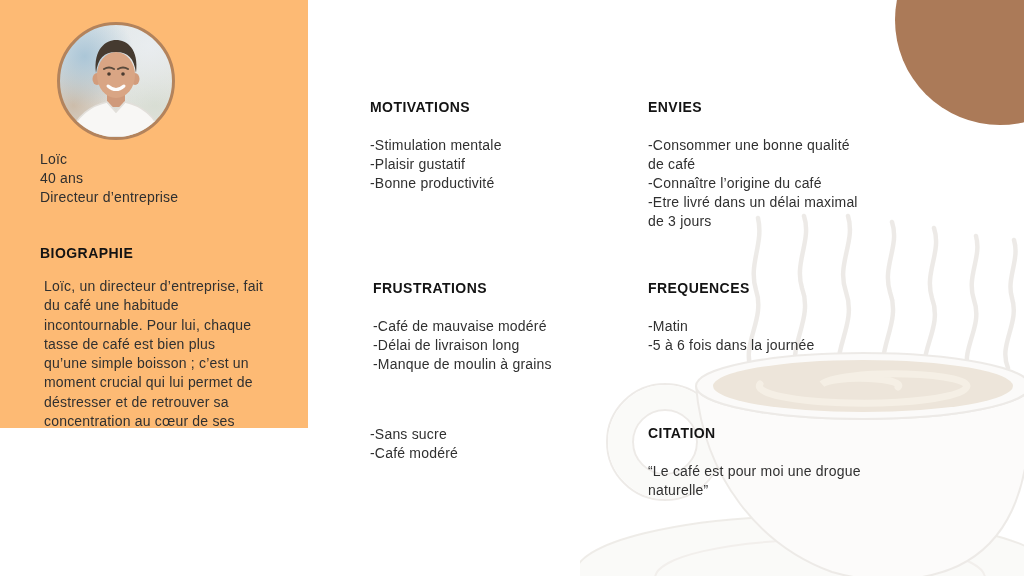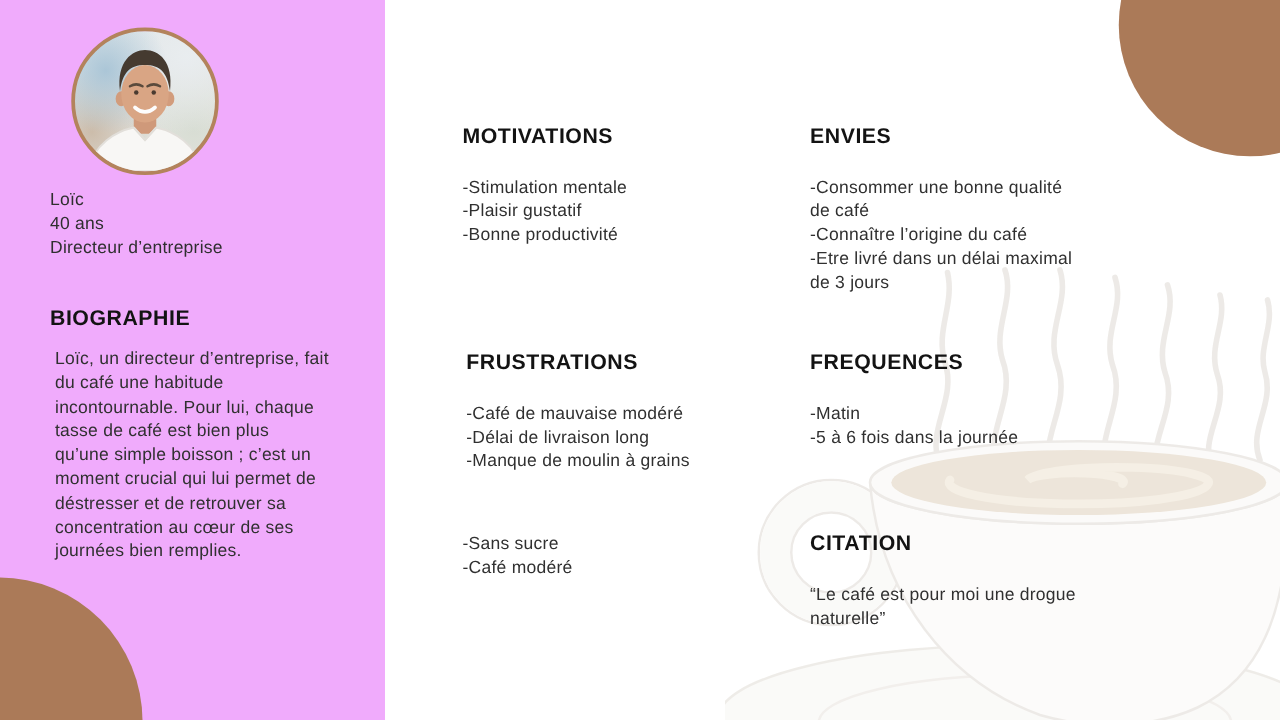--- a/index.html
+++ b/index.html
@@ -6,22 +6,22 @@
   html,body { margin:0; padding:0; }
   body {
     width:1024px; height:576px;
     position:relative; overflow:hidden;
     background:#ffffff;
     font-family:"Liberation Sans", sans-serif;
     color:#2f2f2f;
   }
   
   .sidebar {
-    position:absolute; left:0; top:0; width:308px; height:576px;
-    background:#f0abfc; z-index:4; overflow:hidden;text-decoration:underline;
+    position:absolute; left:0; top:0; width:308px; height:428px;
+    background:#fdba74; z-index:4; overflow:hidden;text-decoration:underline;
   }
   .decor-circle { position:absolute; border-radius:50%; background:#ab7a58; }
   .circle-bl { width:230px; height:230px; left:-116px; top:462px; }
   .circle-tr { width:210px; height:210px; left:895px; top:-85px; z-index:2; }
 
   .avatar {
     position:absolute; left:57px; top:22px;
     width:112px; height:112px; border-radius:50%;
     border:3px solid #b3835c; overflow:hidden;
     background:
@@ -31,21 +31,21 @@
       radial-gradient(circle at 85% 70%, rgba(214,220,210,.9), rgba(214,220,210,0) 45%),
       linear-gradient(135deg, #dde7ec, #e9e5dd);
   }
   .avatar svg { display:block; width:112px; height:112px; }
 
   .id-block {
     position:absolute; left:40px; top:150px;
     font-size:14px; line-height:19px; letter-spacing:.2px; color:#2f2f2f;
   }
   .bio-title, .sec h3 {
-    margin:0; font-size:17px; font-weight:bold;
+    margin:0; font-size:14px; font-weight:bold;
     letter-spacing:.45px; color:#131313;
   }
   .bio-title { position:absolute; left:40px; top:245px; }
   .bio-text {
     position:absolute; left:44px; top:277px; width:264px;
     font-size:14px; line-height:19.3px; letter-spacing:.2px;
     white-space:pre-line; color:#303030;
   }
 
   

